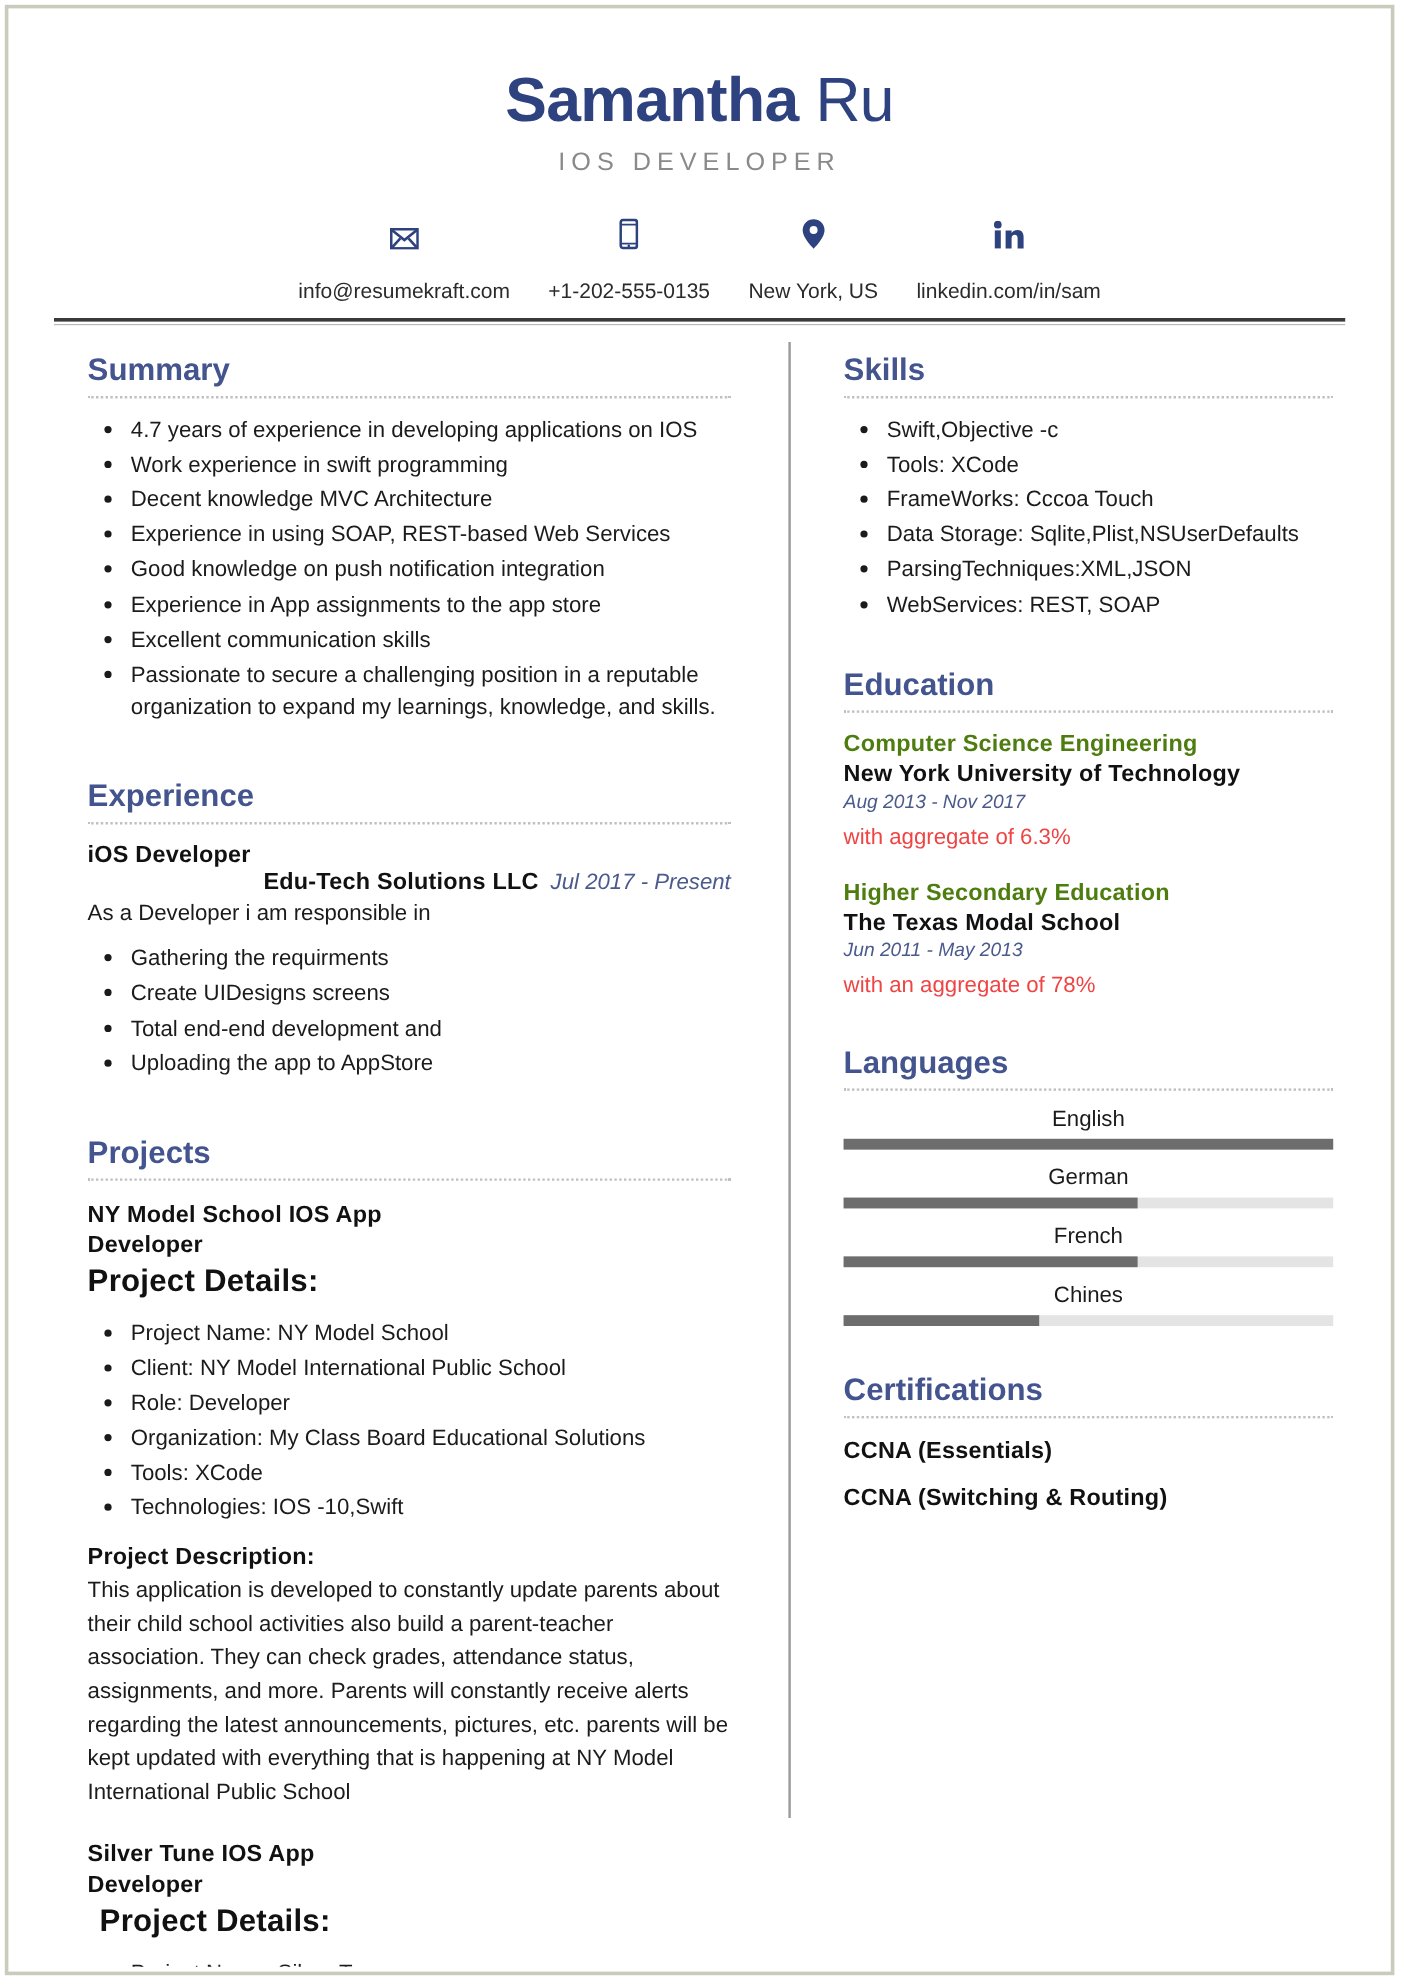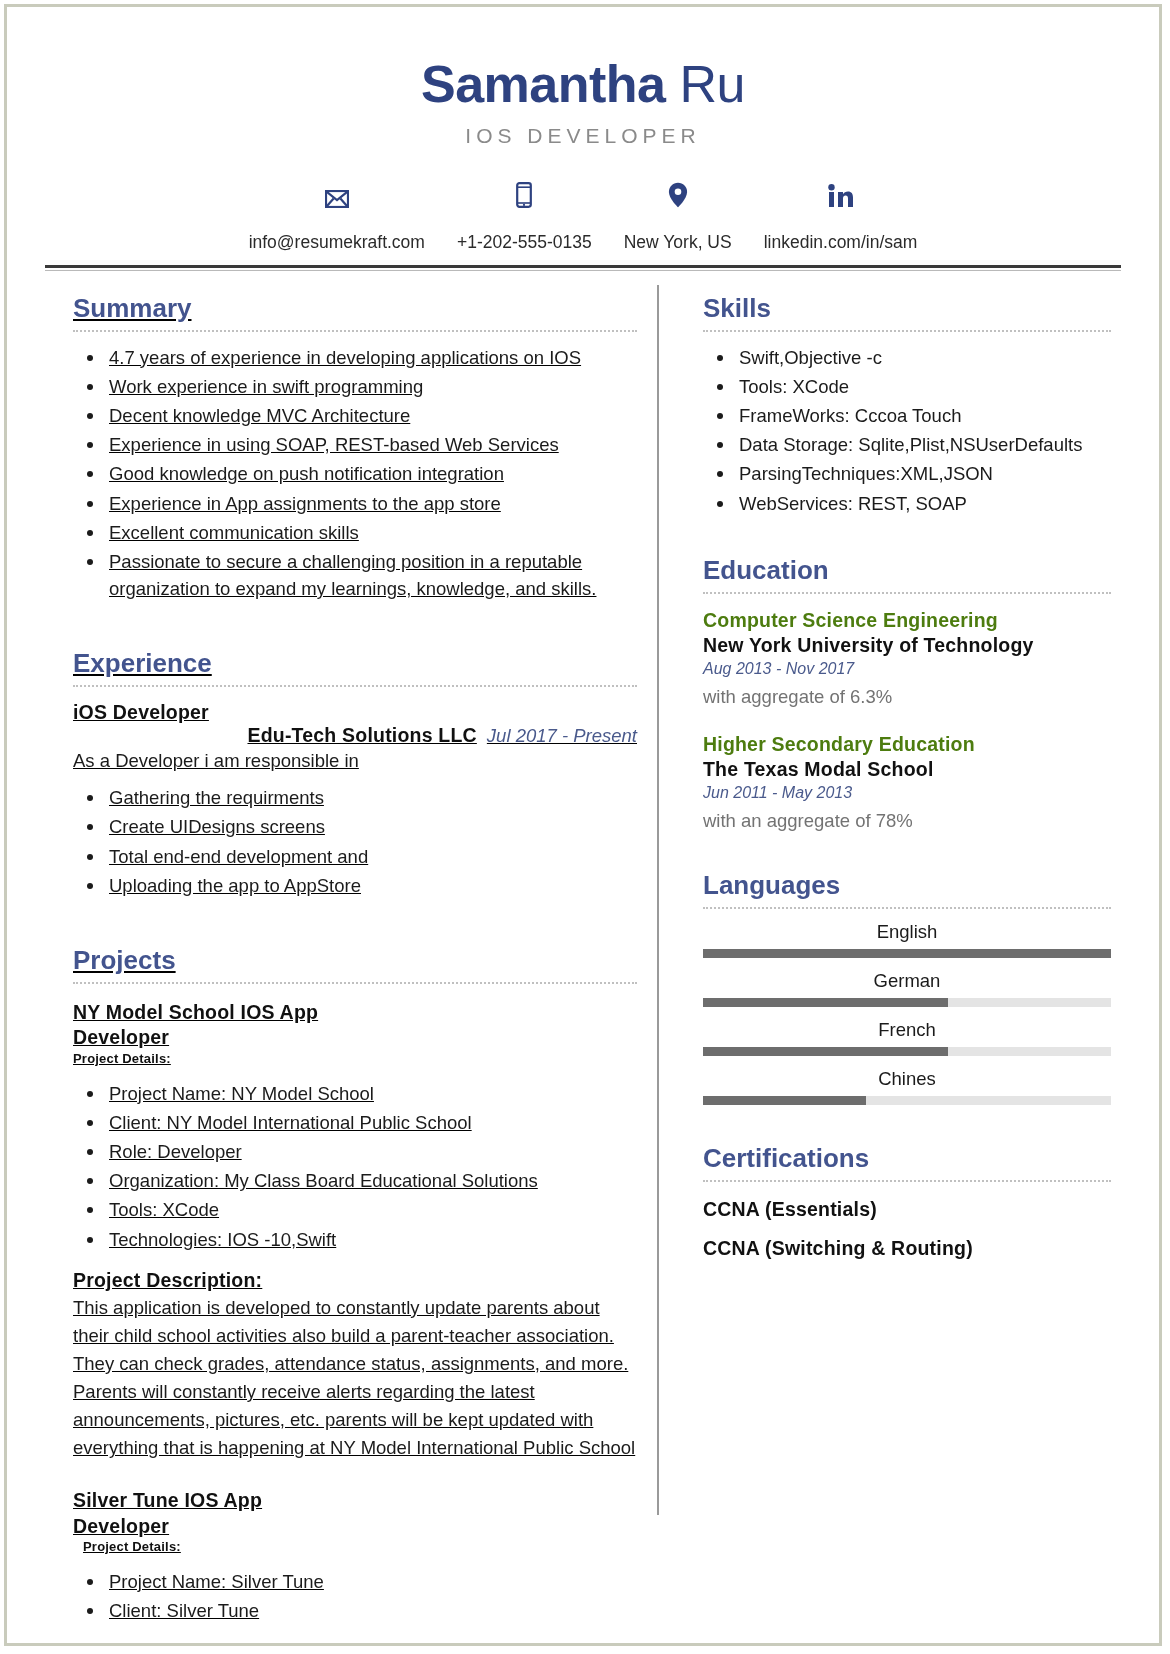--- a/index.html
+++ b/index.html
@@ -94,23 +94,22 @@
   }
 
   
   .columns {
     display: flex;
     padding: 0 0 0 0;
     height: 1316px;
   }
   .col-left {
     width: 646px;
-    padding: 22px 20px 0 62px;
+    padding: 22px 48px 0 62px;
     box-sizing: border-box;
-    text-decoration: underline;
   }
   .col-divider {
     width: 2px;
     background: #9a9a9a;
     margin-top: 14px;
     height: 1230px;
   }
   .col-right {
     flex: 1;
     padding: 22px 44px 0 44px;
@@ -192,21 +191,21 @@
     letter-spacing: 0.2px;
   }
   .proj-sub {
     font-size: 19.5px;
     font-weight: 700;
     color: #111;
     line-height: 1.3;
     letter-spacing: 0.2px;
   }
   .proj-details-label {
-    font-size: 13px;
+    font-size: 26px;
     font-weight: 700;
     color: #111;
     line-height: 1.3;
     letter-spacing: 0.2px;
   }
   .indent-1 { padding-left: 10px; }
   .desc-label {
     margin-top: 16px;
     font-size: 19.5px;
     font-weight: 700;
@@ -239,21 +238,21 @@
     letter-spacing: 0.2px;
   }
   .edu-dates {
     font-size: 16px;
     font-style: italic;
     color: #4a5a8c;
     line-height: 1.4;
   }
   .edu-note {
     font-size: 18.5px;
-    color: #737373;
+    color: #ef4444;
     margin-top: 5px;
   }
 
   
   .lang-item { margin-top: 12px; text-align: center; }
   .lang-name {
     font-size: 18.5px;
     color: #1b1b1b;
     margin-bottom: 6px;
   }

